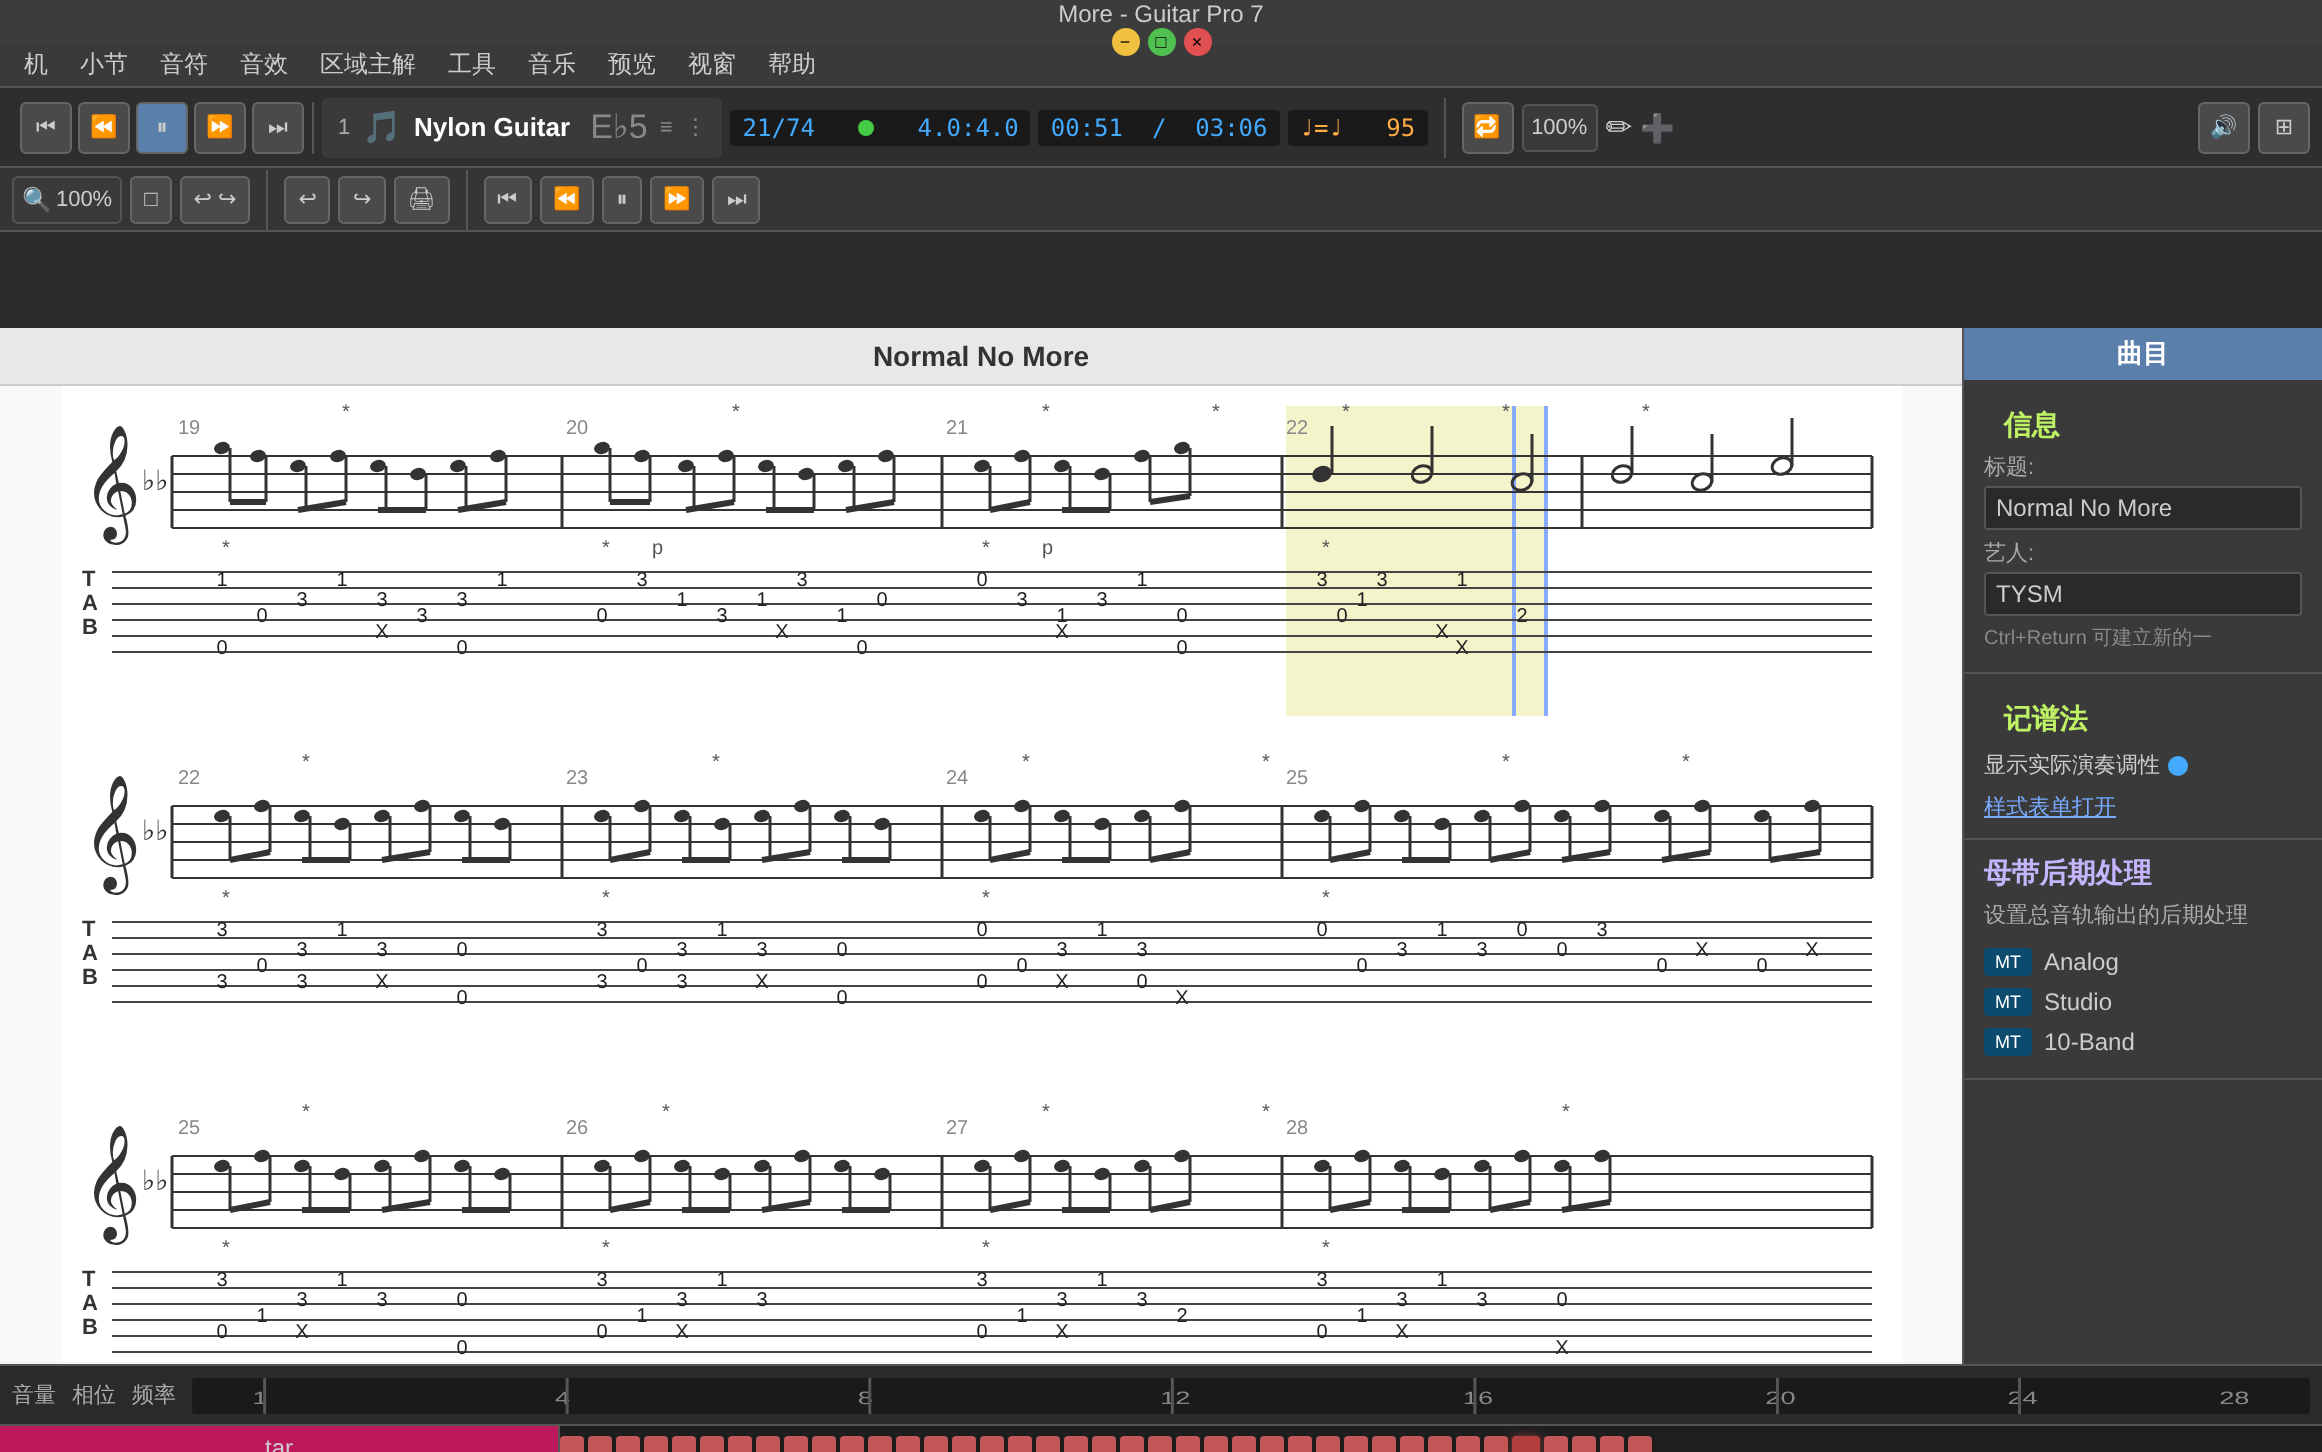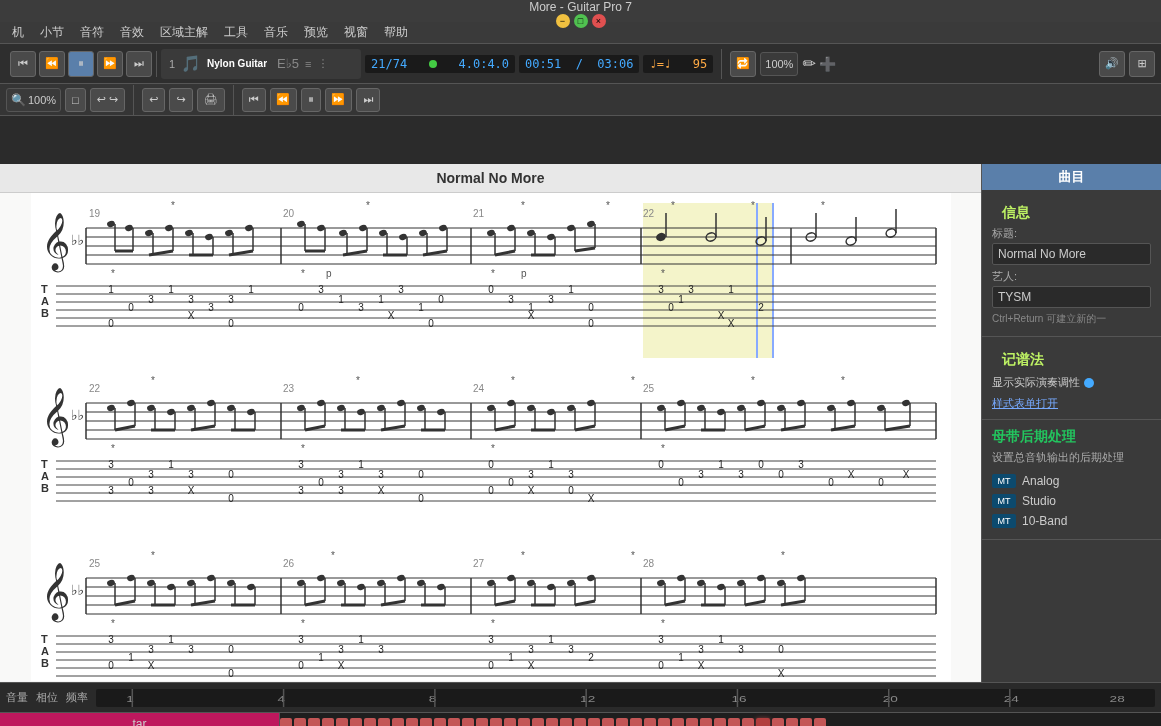--- a/index.html
+++ b/index.html
@@ -71,21 +71,21 @@
     }
     .transport-btn.active { background: #5a7faa; }
     .track-info {
       display: flex; align-items: center; gap: 6px;
       background: #3a3a3a;
       padding: 2px 8px;
       border-radius: 3px;
       height: 30px;
       min-width: 200px;
     }
-    .track-name { color: #fff; font-size: 10px; font-weight: bold; }
+    .track-name { color: #fff; font-size: 13px; font-weight: bold; }
     .time-display {
       background: #1a1a1a;
       color: #4af;
       font-family: monospace;
       font-size: 12px;
       padding: 2px 6px;
       border-radius: 2px;
     }
     .tempo-display {
       background: #1a1a1a;
@@ -205,21 +205,21 @@
       text-decoration: underline;
     }
 
     .master-section {
       padding: 8px 10px;
       border-bottom: 1px solid #555;
     }
     .master-title {
       font-size: 14px;
       font-weight: bold;
-      color: #22c55e;
+      color: #c4b5fd;
       margin-bottom: 4px;
     }
     .master-desc {
       font-size: 11px;
       color: #aaa;
       margin-bottom: 6px;
     }
     .master-item {
       display: flex;
       align-items: center;
@@ -363,21 +363,21 @@
     <button class="transport-btn">⏪</button>
     <button class="transport-btn active">⏸</button>
     <button class="transport-btn">⏩</button>
     <button class="transport-btn">⏭</button>
   </div>
 
   <div class="track-info">
     <span style="color:#aaa; font-size:11px;">1</span>
     <span style="font-size:16px;">🎵</span>
     <span class="track-name">Nylon Guitar</span>
-    <span style="color:#888; font-size:13px; margin-left:4px;">E♭5</span>
+    <span style="color:#888; font-size:17px; margin-left:4px;">E♭5</span>
     <span style="color:#888; font-size:11px;">≡</span>
     <span style="color:#888; font-size:11px;">⋮</span>
   </div>
 
   <div class="time-display">
     <span>21/74</span>
     &nbsp;
     <span class="green-dot"></span>
     &nbsp;
     <span>4.0:4.0</span>

